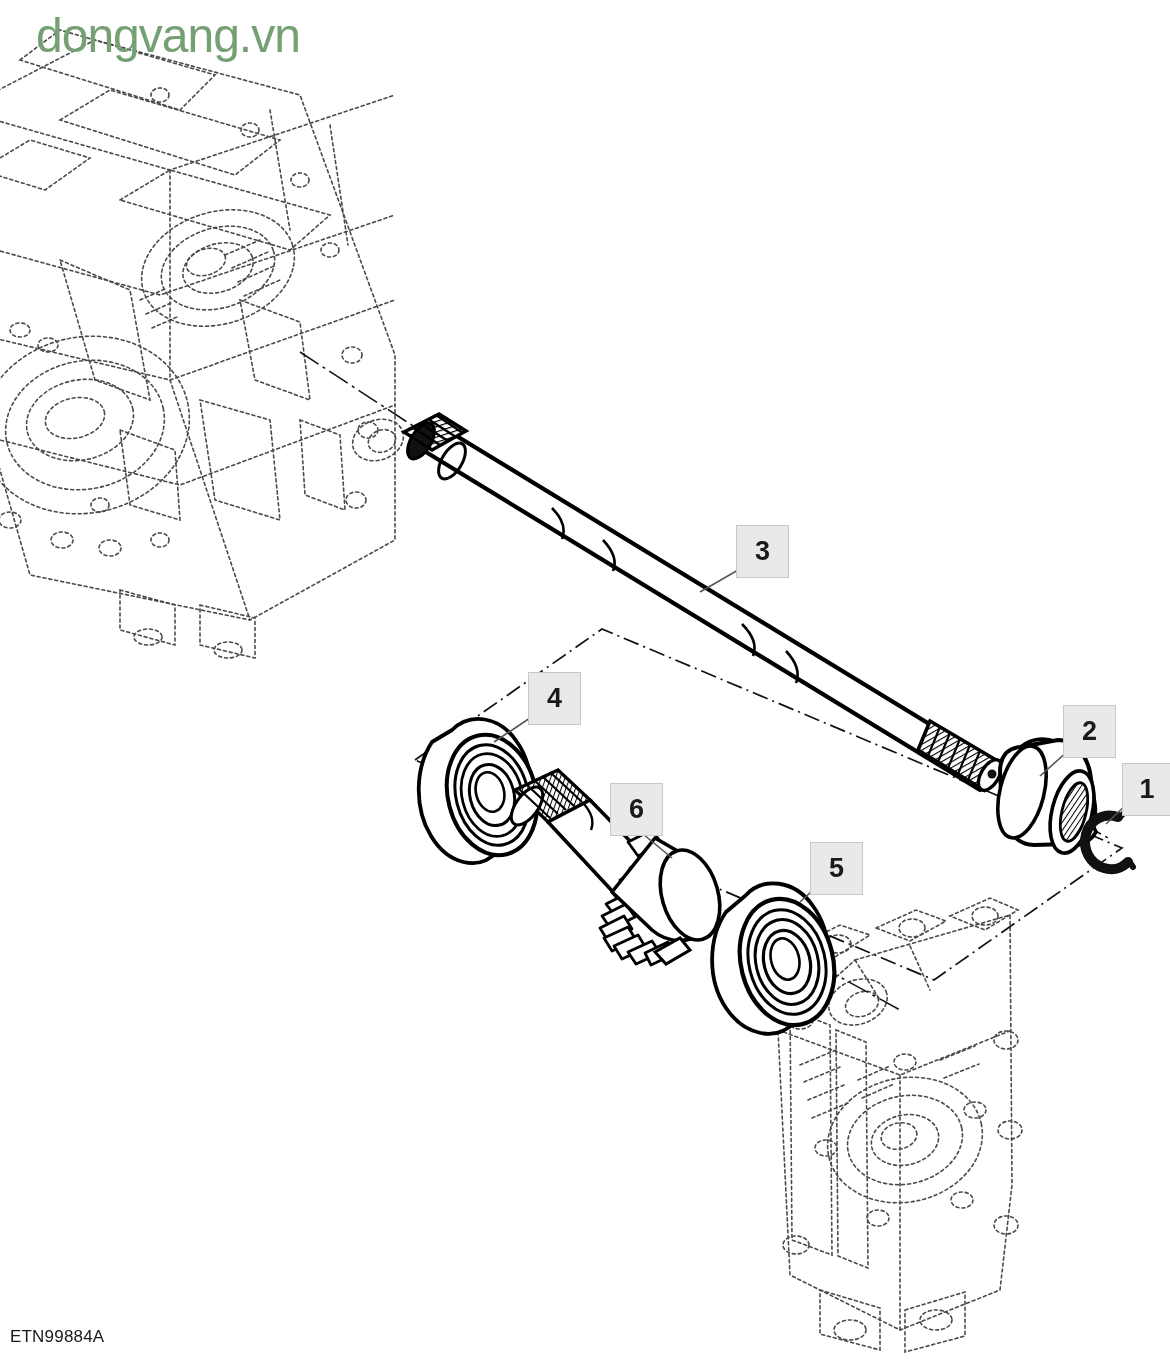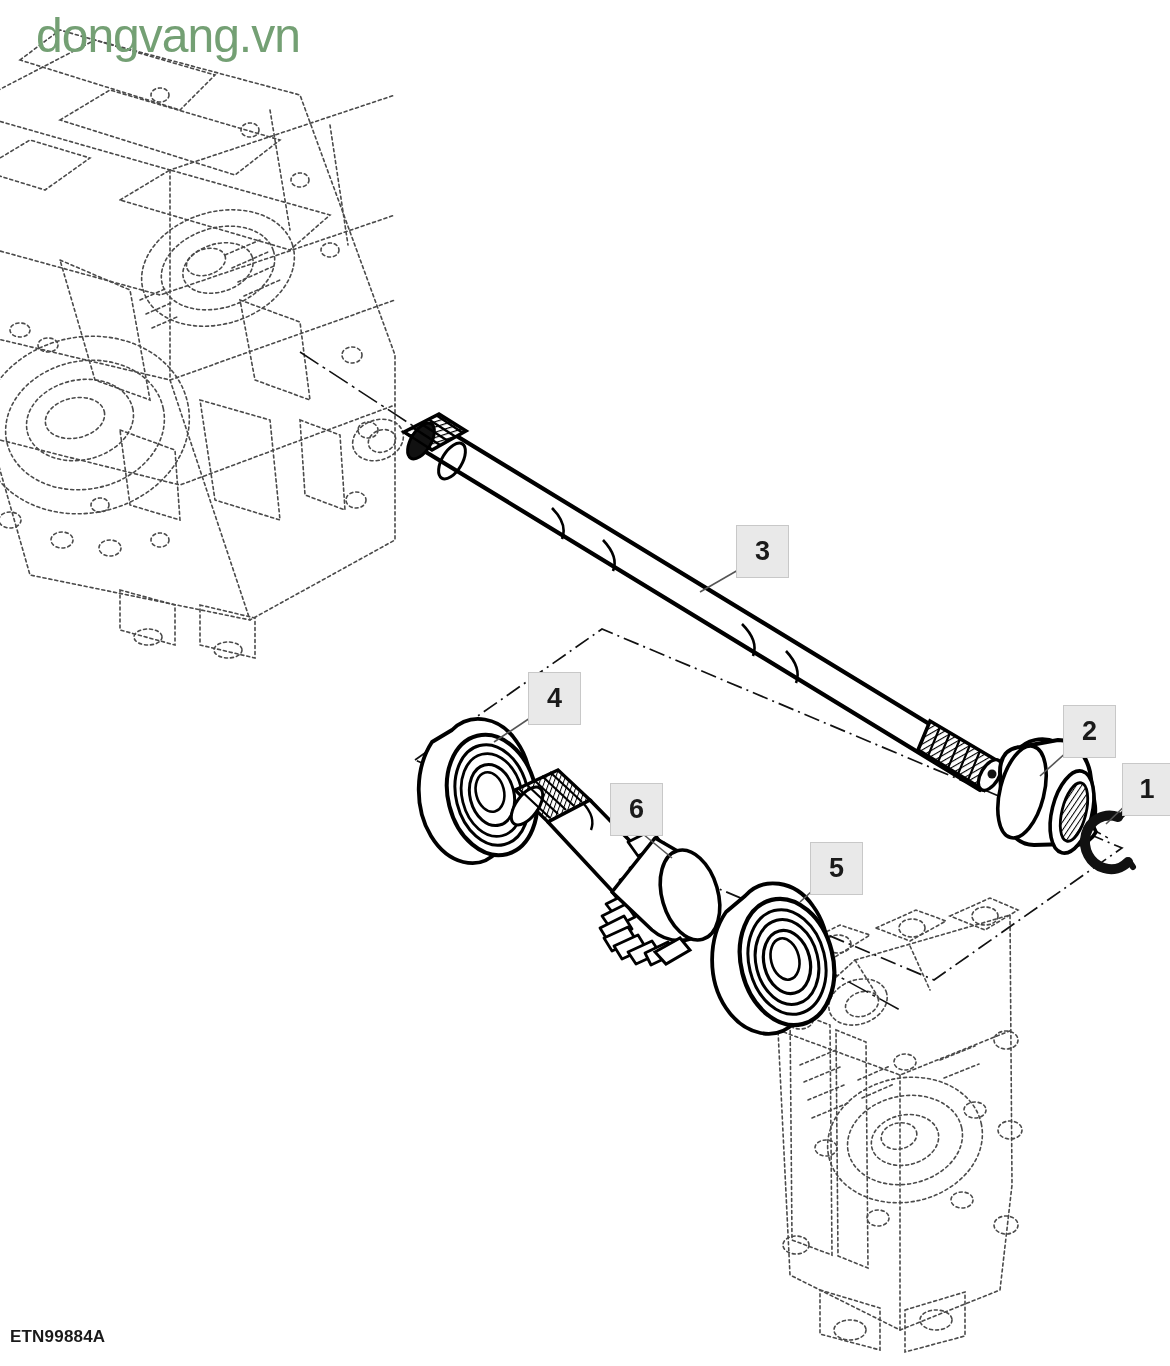--- a/index.html
+++ b/index.html
@@ -35,21 +35,21 @@
     color: #74a074;
     white-space: nowrap;
     user-select: none;
     margin-left: 6px;
   }
   .drawing-code {
     position: absolute;
     left: 10px;
     top: 1327px;
     font-size: 17px;
-    font-weight: bold;
+    font-weight: normal;
     color: #1a1a1a;
     letter-spacing: 0.2px;
   }
   .callout {
     position: absolute;
     background: #e9e9e9;
     border: 1px solid #c8c8c8;
     display: flex;
     align-items: center;
     justify-content: center;

